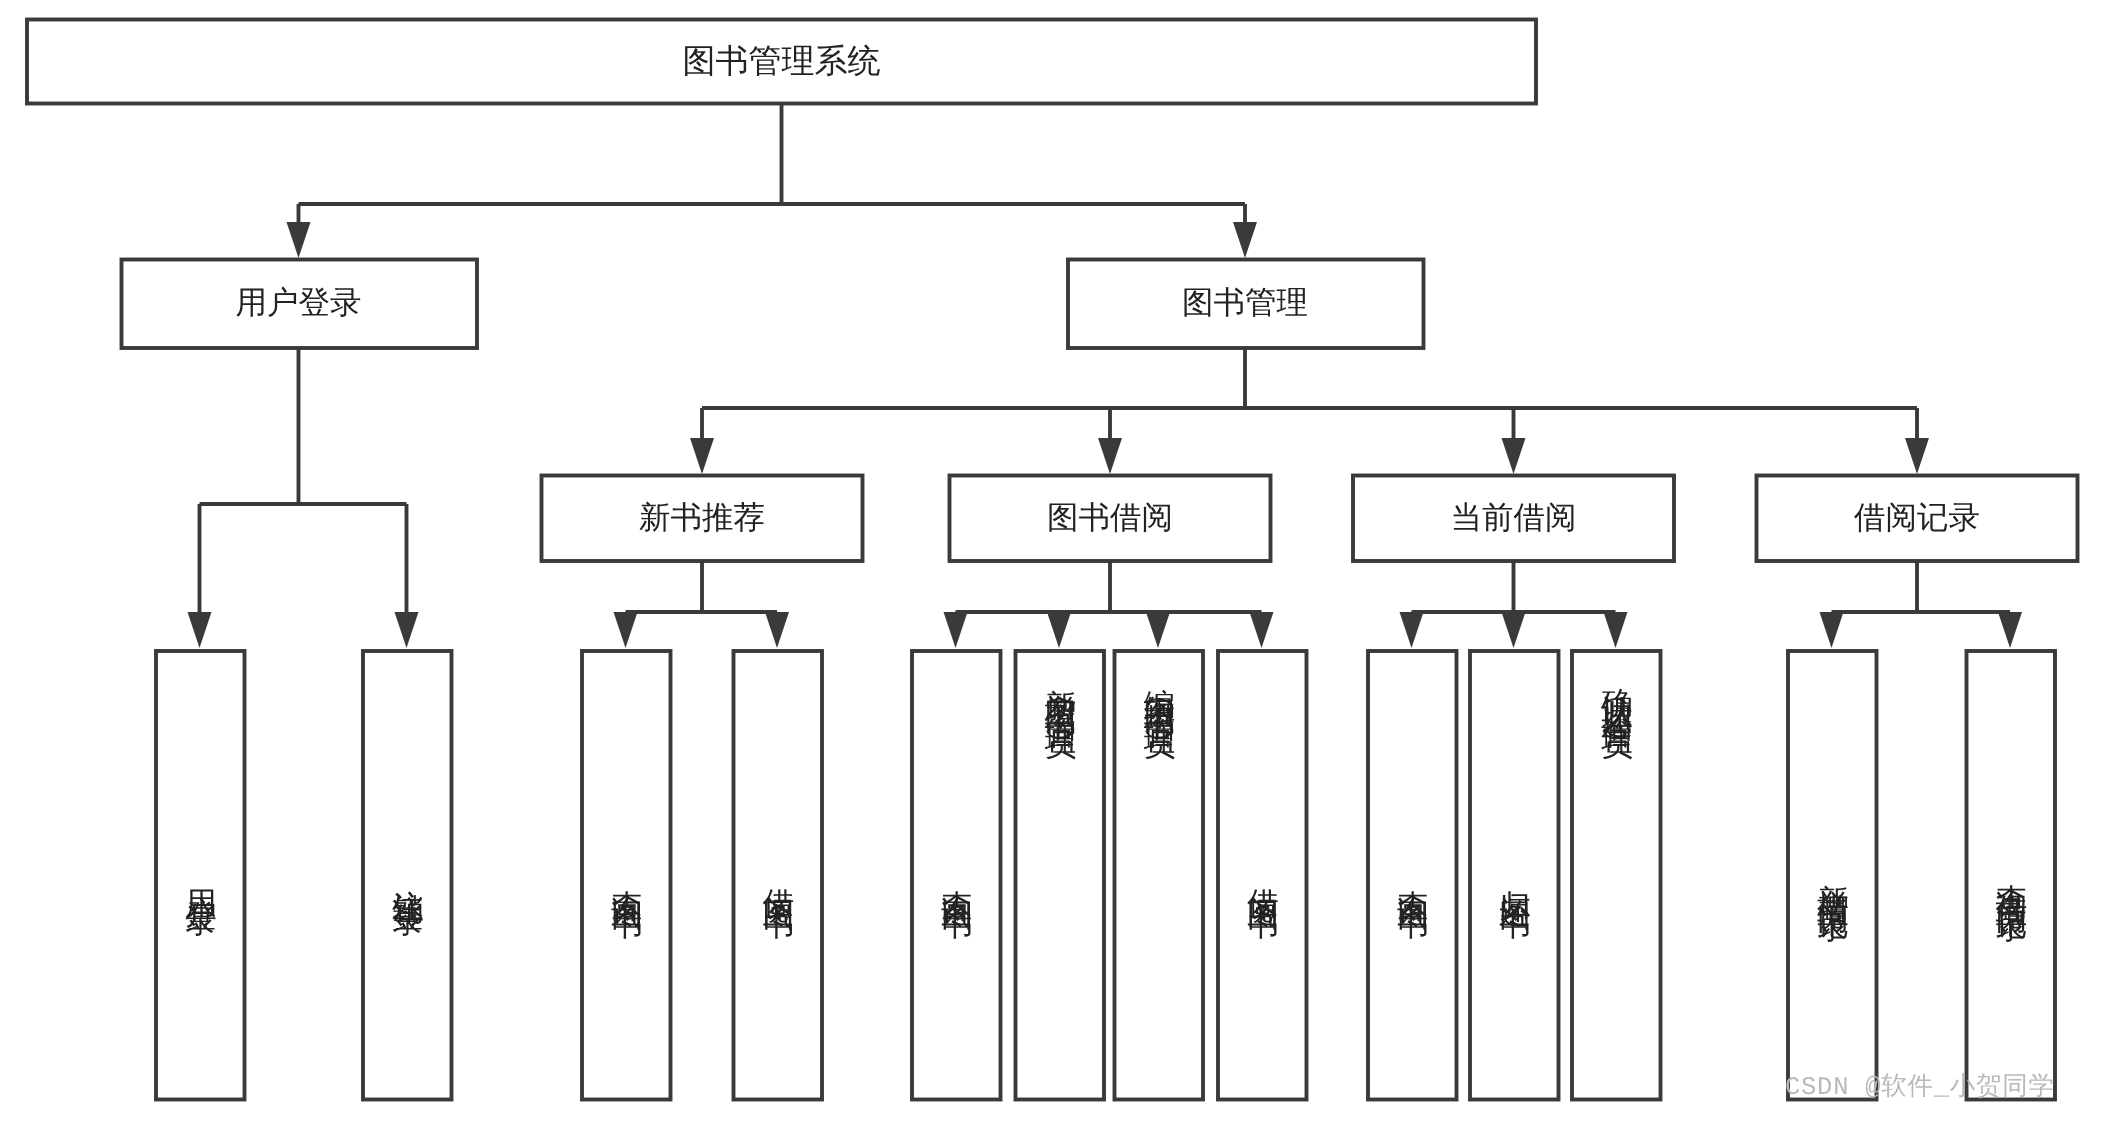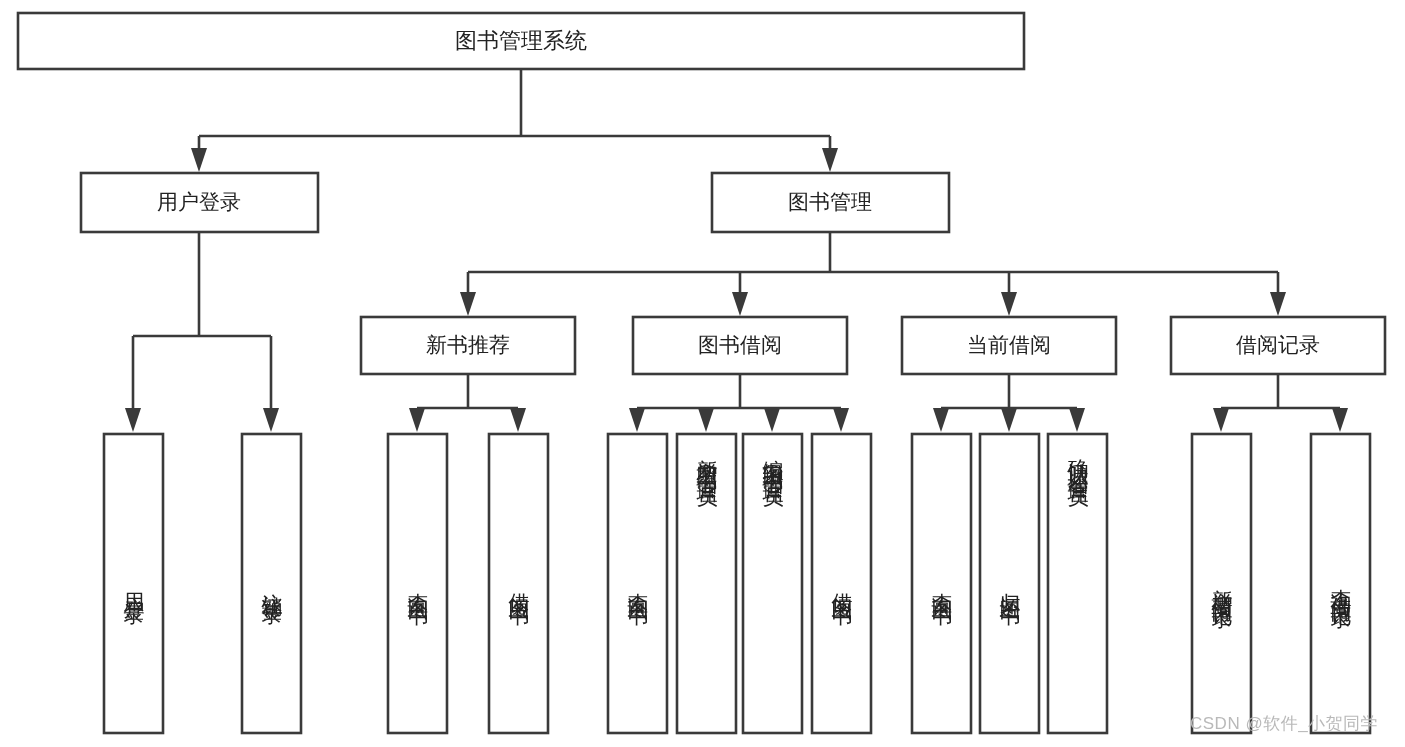--- a/index.html
+++ b/index.html
@@ -69,21 +69,21 @@
     font-size: 21px;
     line-height: 1;
     color: #222222;
     letter-spacing: 4px;
     white-space: nowrap;
   }
   .watermark {
     position: absolute;
     left: 1190px;
     top: 712px;
-    font-family: Liberation Sans, sans-serif;
+    font-family: Liberation Mono, monospace;
     font-size: 17px;
     color: #b9b9b9;
     white-space: nowrap;
     letter-spacing: 0.5px;
   }
 </style>
 </head>
 <body>
 
 <div id="diagram-root">

